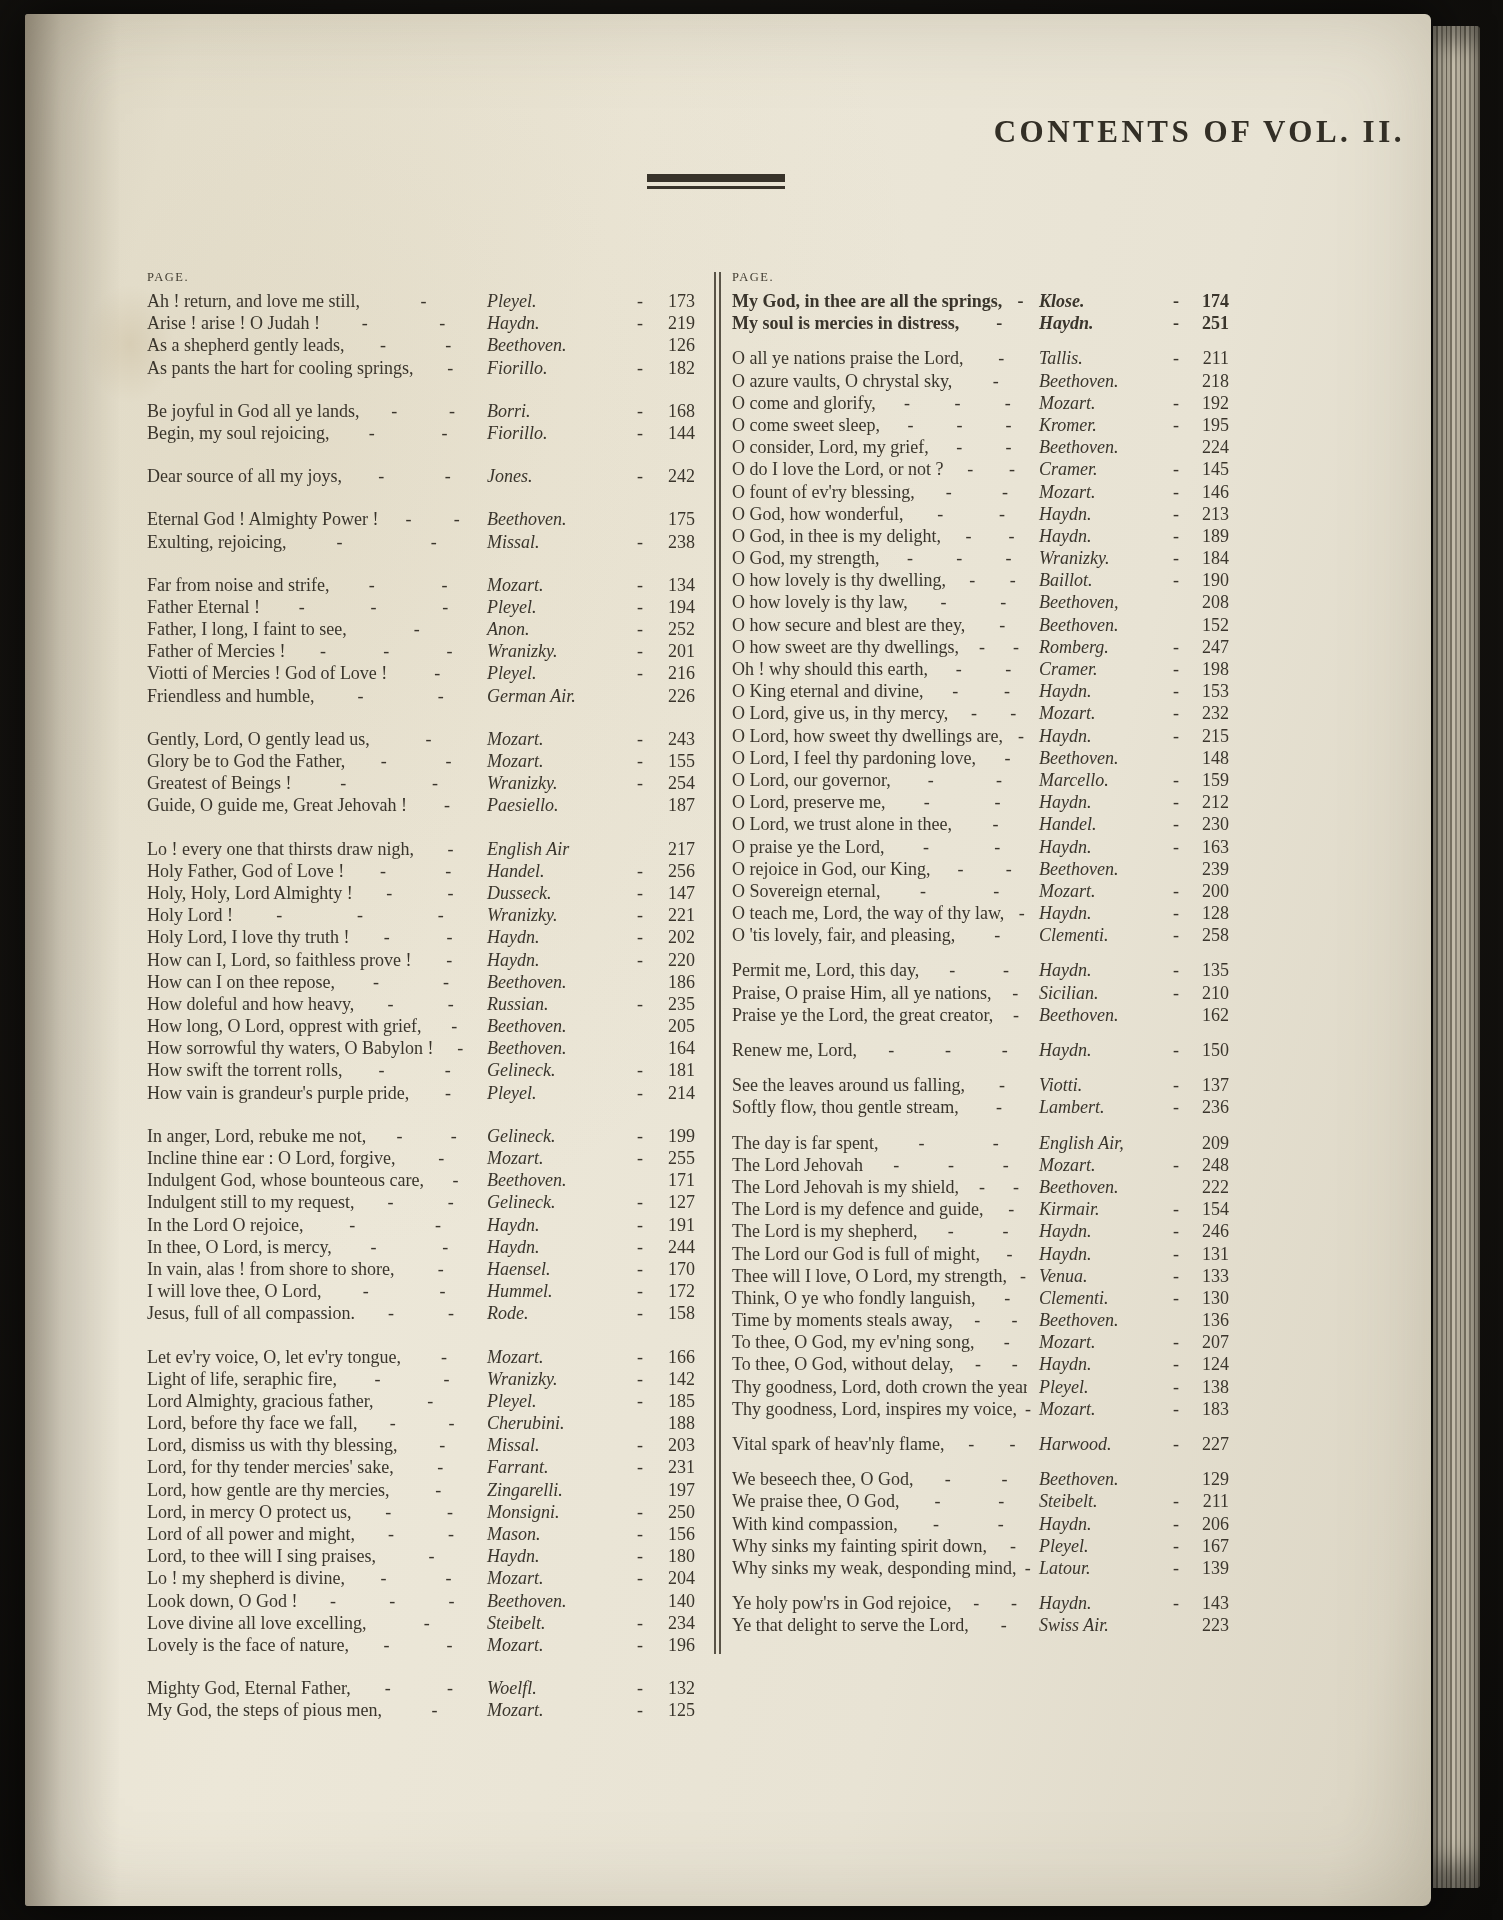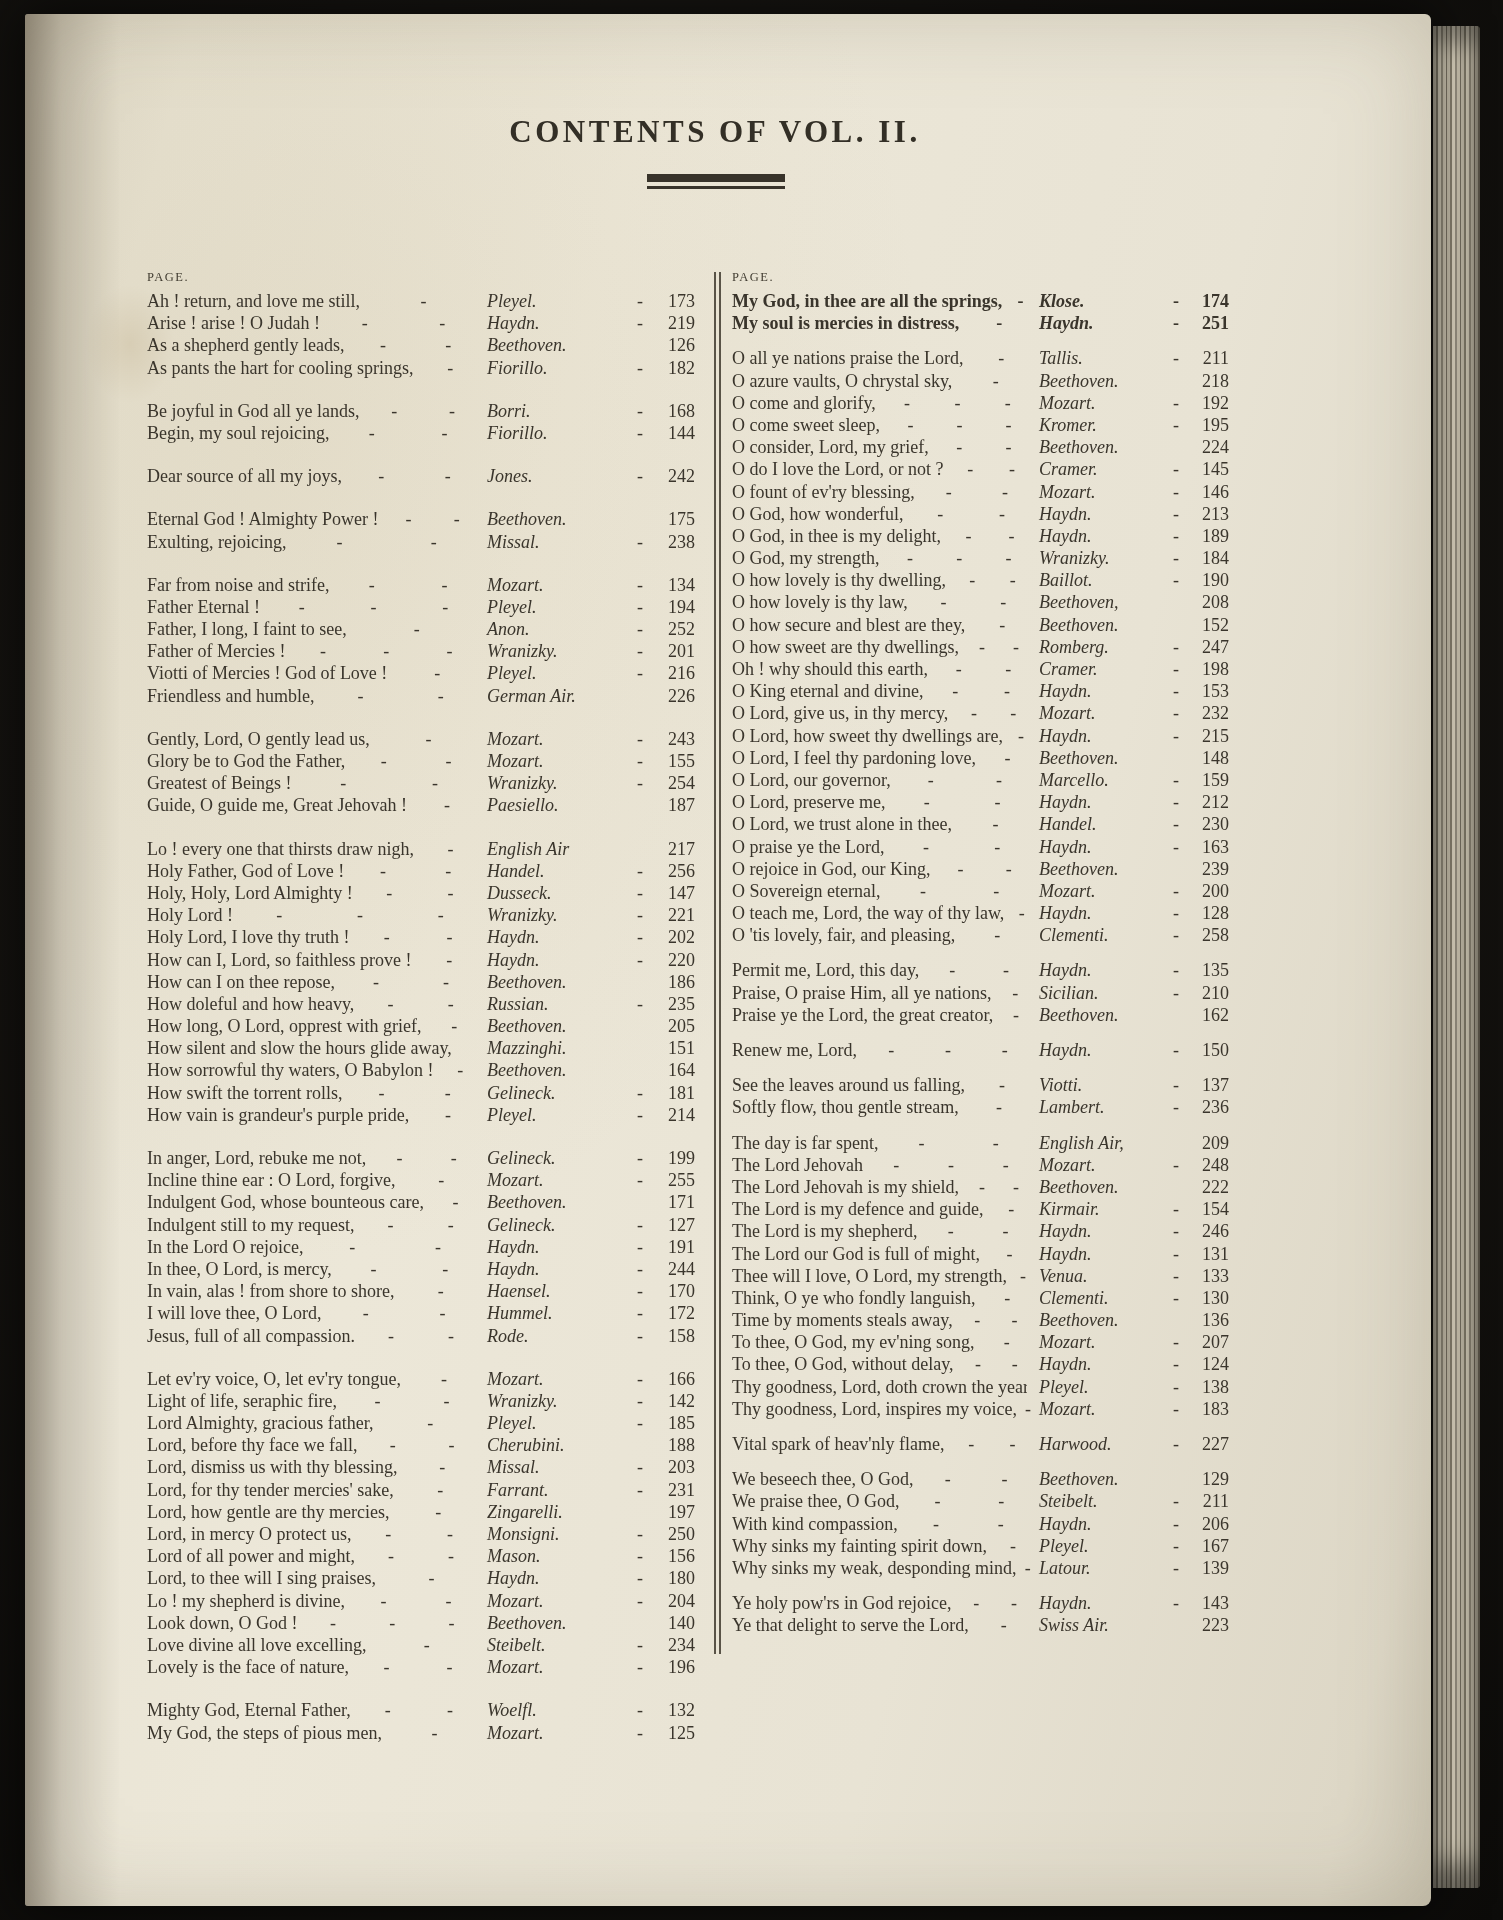--- a/index.html
+++ b/index.html
@@ -31,21 +31,21 @@
     position:absolute;left:1433px;top:26px;width:47px;height:1862px;
     background:repeating-linear-gradient(90deg,
       #b5ae9c 0px,#b5ae9c 3px,#7b7565 3px,#7b7565 5px,
       #cbc4b1 5px,#cbc4b1 8px,#8d8777 8px,#8d8777 10px,
       #beb7a4 10px,#beb7a4 13px,#6f695b 13px,#6f695b 14px);
     border-radius:0 4px 4px 0;
     box-shadow:inset 0 18px 22px rgba(0,0,0,0.35), inset 0 -26px 26px rgba(0,0,0,0.45);
   }
   .title{
     position:absolute;left:0;top:100px;width:1380px;margin:0;
-    text-align:center;font-size:31px;font-weight:bold;letter-spacing:3.5px;
+    text-align:right;font-size:31px;font-weight:bold;letter-spacing:3.5px;
     color:#332f26;
   }
   .rule{
     position:absolute;left:622px;top:160px;width:138px;height:4px;
     border-top:8px solid #38332a;border-bottom:3px solid #38332a;
   }
   .divider{
     position:absolute;left:689px;top:258px;height:1382px;width:3px;
     border-left:2px solid rgba(64,58,46,0.85);
     border-right:2px solid rgba(64,58,46,0.85);
@@ -370,27 +370,20 @@
         <div class="row">
           <span class="t">How long, O Lord, opprest with grief,</span>
           <span class="lead">
             <span>-</span>
           </span>
           <span class="c">Beethoven.</span>
           <span class="d2"></span>
           <span class="p">205</span>
         </div>
         <div class="row">
-          <span class="t">How silent and slow the hours glide away,</span>
-          <span class="lead"></span>
-          <span class="c">Mazzinghi.</span>
-          <span class="d2"></span>
-          <span class="p">151</span>
-        </div>
-        <div class="row">
           <span class="t">How sorrowful thy waters, O Babylon !</span>
           <span class="lead">
             <span>-</span>
           </span>
           <span class="c">Beethoven.</span>
           <span class="d2"></span>
           <span class="p">164</span>
         </div>
         <div class="row">
           <span class="t">How swift the torrent rolls,</span>

